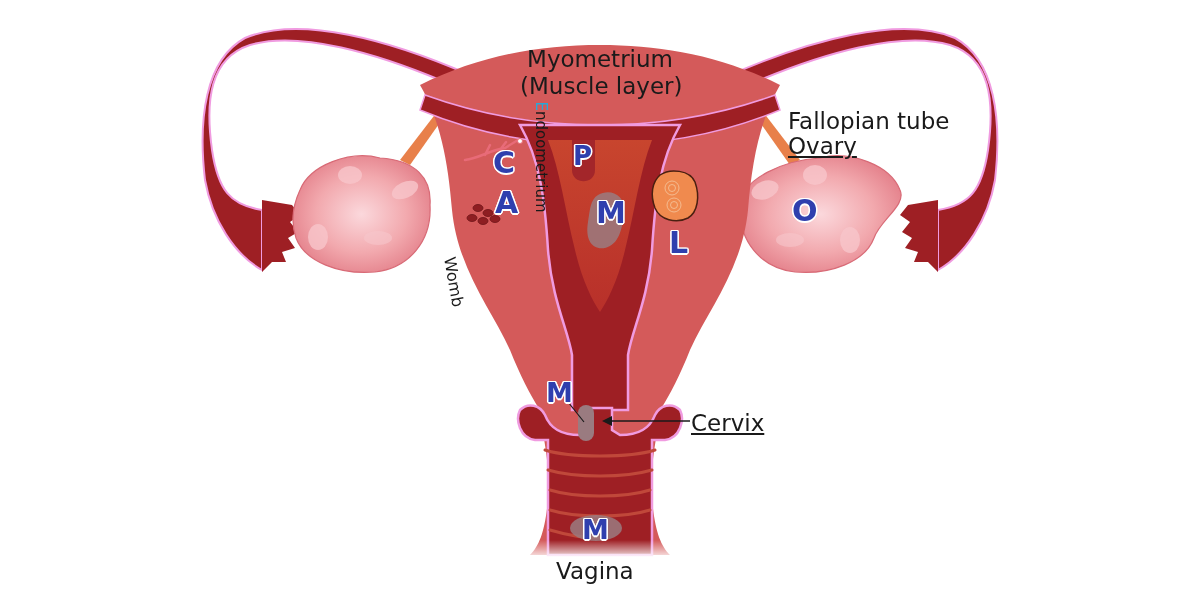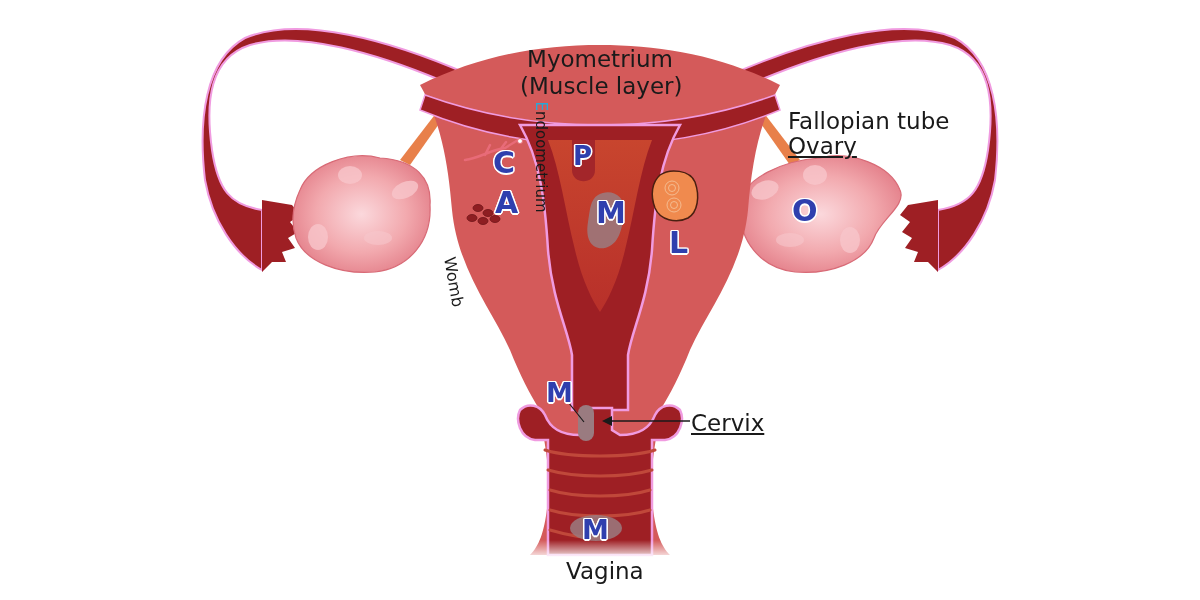--- a/index.html
+++ b/index.html
@@ -116,21 +116,21 @@
   <div>Myometrium</div>
   <div style="margin-top:4px;text-align:center;">(Muscle layer)</div>
 </div>
 <div class="lbl" style="left:788px; top:73px;margin-top:37px;">Fallopian tube</div>
 <div class="lbl" style="left:788px; top:135px;text-decoration:underline;">Ovary</div>
 <div class="lbl" style="left:470px; top:164px; transform:rotate(90deg); transform-origin:center; width:140px; font-size:15px;">
   <span style="color:#2aa7d8;">E</span><span>ndoometrium</span>
 </div>
 <div class="lbl" style="left:428px; top:274px; transform:rotate(80deg); transform-origin:center; font-size:16px;">Womb</div>
 <div class="lbl" style="left:691px; top:412px;text-decoration:underline;">Cervix</div>
-<div class="lbl" style="left:556px; top:560px;margin-left:10px;">Vagina</div>
+<div class="lbl" style="left:556px; top:560px;">Vagina</div>
 
 <div class="letter" style="left:493px; top:148px;">C</div>
 <div class="letter" style="left:495px; top:188px;">A</div>
 <div class="letter" style="left:573px; top:143px; font-size:26px;">P</div>
 <div class="letter" style="left:596px; top:198px;">M</div>
 <div class="letter" style="left:669px; top:228px;">L</div>
 <div class="letter" style="left:792px; top:196px;">O</div>
 <div class="letter" style="left:546px; top:379px; font-size:27px;">M</div>
 <div class="letter" style="left:582px; top:516px; font-size:27px;">M</div>
 

